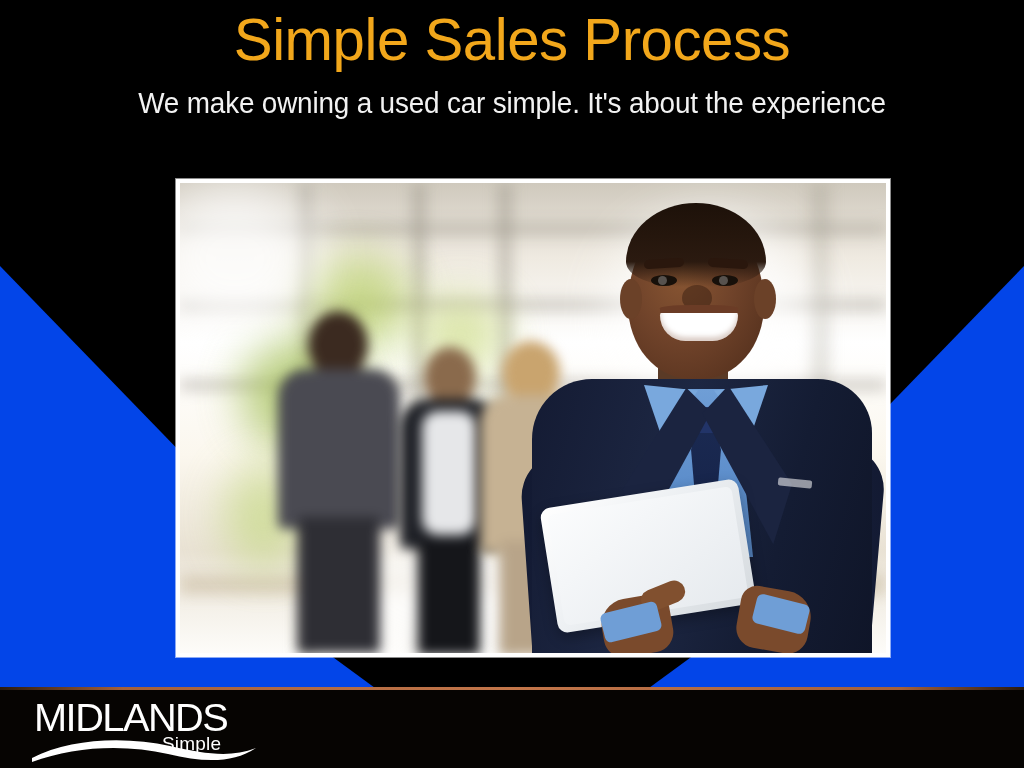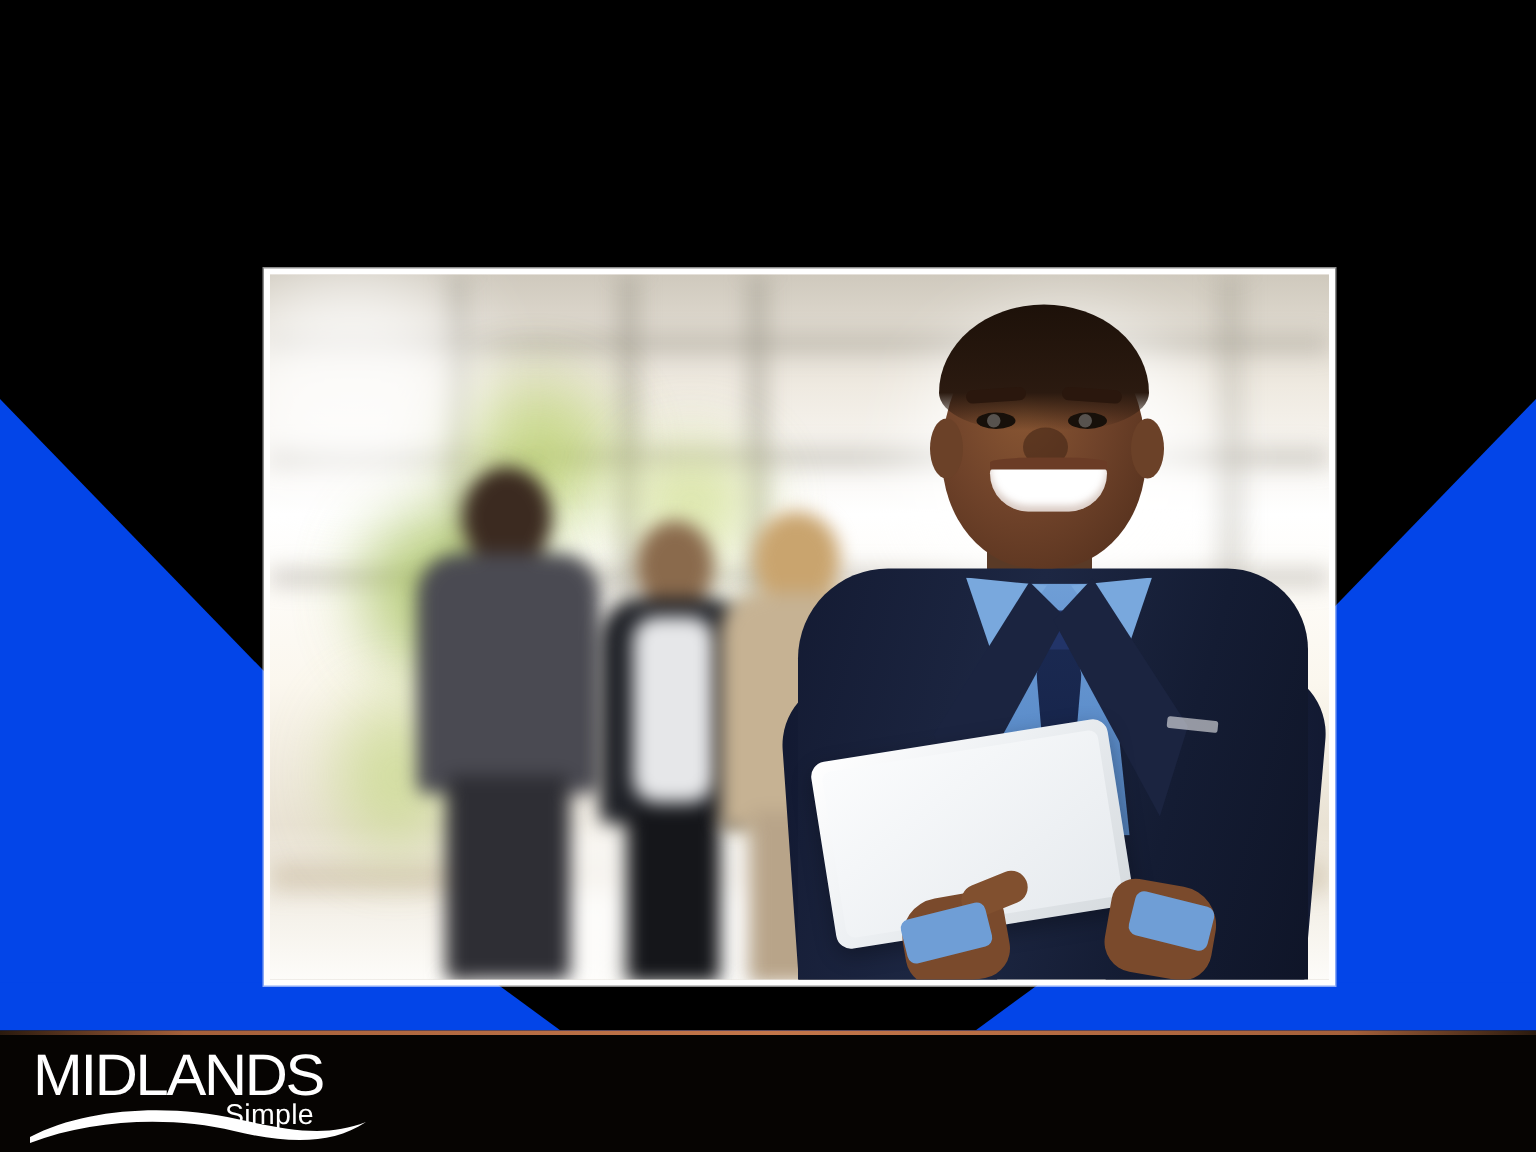--- a/index.html
+++ b/index.html
@@ -191,38 +191,42 @@
   
   .footer-rule {
     position:absolute; left:0; top:687px; width:1024px; height:3px;
     background:linear-gradient(to right,#3a2112,#b4seven,#000);
     background:linear-gradient(to right,#2a1a0e 0%,#a4603a 12%,#c3764a 50%,#a4603a 88%,#2a1a0e 100%);
   }
   .footer {
     position:absolute; left:0; top:690px; width:1024px; height:78px;
     background:#060402;
   }
-  .logo { position:absolute; left:22px; top:8px; width:220px; height:66px; }
+  .logo { position:absolute; left:34px; top:8px; width:220px; height:66px; }
   .logo-word {
     position:absolute; left:0; top:0; font-size:39px; line-height:40px;
     color:#ffffff; letter-spacing:-1.5px; font-weight:400;
     font-family:"Liberation Sans", sans-serif;
     transform:scaleX(1.02); transform-origin:left top;
   }
   .logo-sub {
     position:absolute; left:128px; top:36px; font-size:19px; line-height:20px;
     color:#ffffff; font-weight:400; letter-spacing:.2px;
   }
   .logo-swoosh { position:absolute; left:-4px; top:32px; width:228px; height:34px; }
 </style>
 </head>
 <body>
 
 <div id="stage">
 
+  <div class="header">
+    <div class="title">Simple Sales Process</div>
+    <div class="subtitle">We make owning a used car simple. It's about the experience</div>
+  </div>
 
   <div class="blue-left"></div>
   <div class="blue-right"></div>
   <div class="blue-bottom"></div>
   <div class="bottom-notch"></div>
 
   <div class="photo-frame">
     <div class="photo">
 
       <div class="bg-wash"></div>

